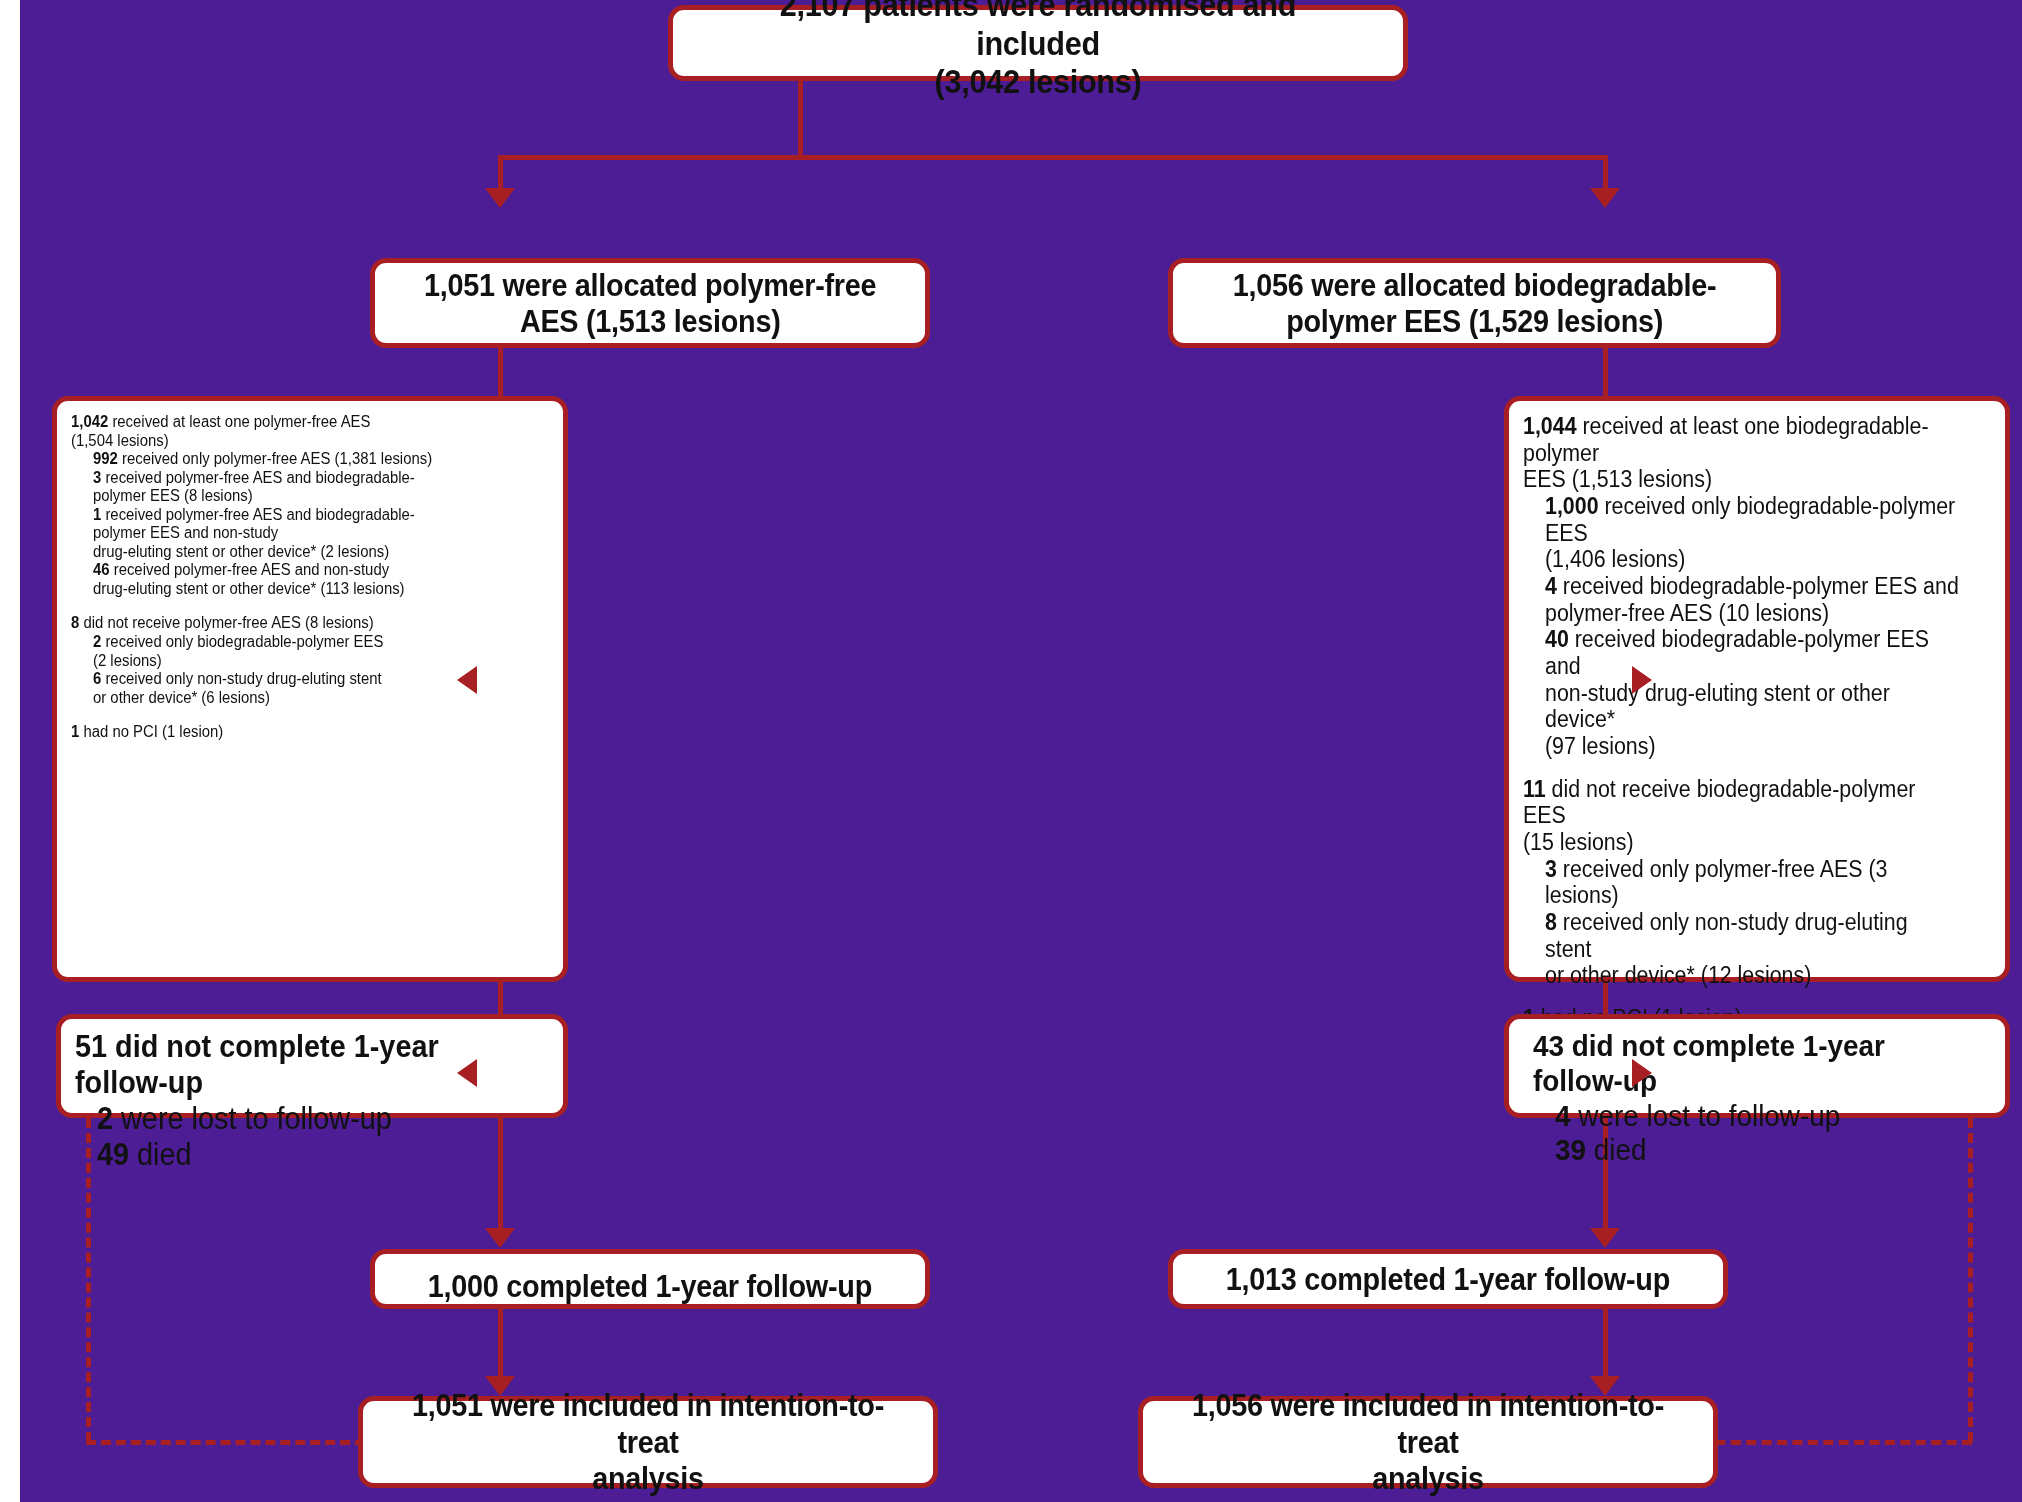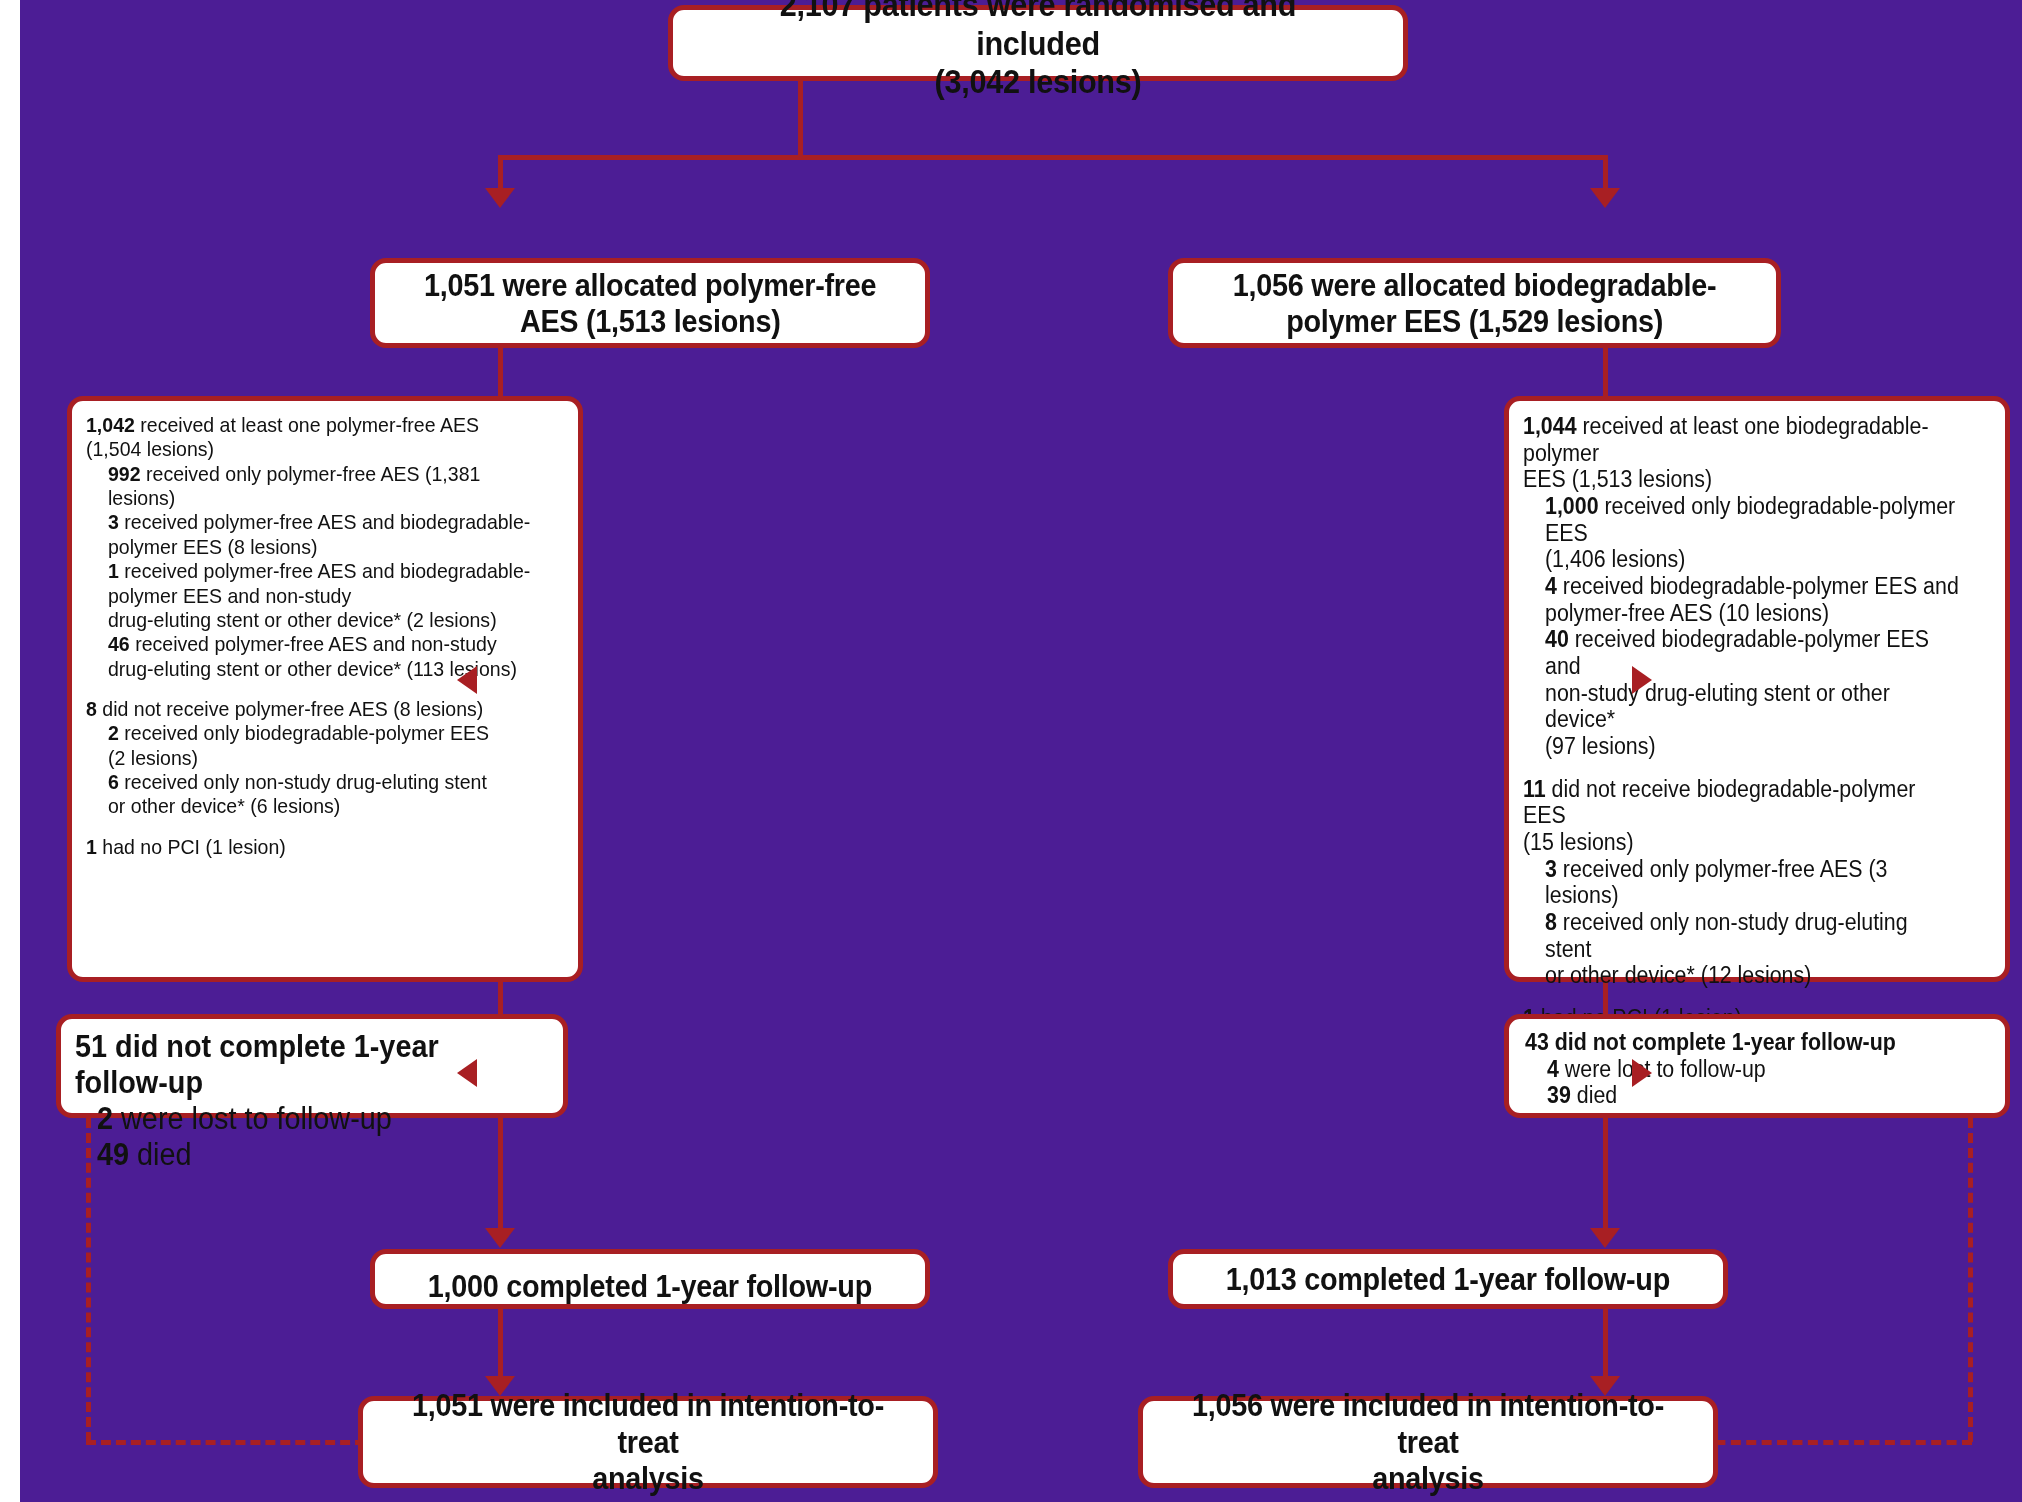--- a/index.html
+++ b/index.html
@@ -139,21 +139,21 @@
   <div class="box title" style="left:350px; top:258px; width:560px; height:90px; font-size:32px;">
     <span class="ttl">1,051 were allocated polymer-free
 AES (1,513 lesions)</span>
   </div>
 
   <div class="box title" style="left:1148px; top:258px; width:613px; height:90px; font-size:32px;">
     <span class="ttl">1,056 were allocated biodegradable-
 polymer EES (1,529 lesions)</span>
   </div>
 
-  <div class="box detail" style="left:47px; top:396px; width:516px; height:586px; font-size:21px;">
+  <div class="box detail" style="left:32px; top:396px; width:516px; height:586px; font-size:16px;">
     <p class="dl lvl0"><b>1,042</b> received at least one polymer-free AES<br>(1,504 lesions)</p>
     <p class="dl lvl1"><b>992</b> received only polymer-free AES (1,381 lesions)</p>
     <p class="dl lvl1"><b>3</b> received polymer-free AES and biodegradable-<br>polymer EES (8 lesions)</p>
     <p class="dl lvl1"><b>1</b> received polymer-free AES and biodegradable-<br>polymer EES and non-study<br>drug-eluting stent or other device* (2 lesions)</p>
     <p class="dl lvl1"><b>46</b> received polymer-free AES and non-study<br>drug-eluting stent or other device* (113 lesions)</p>
     <div class="gap"></div>
     <p class="dl lvl0"><b>8</b> did not receive polymer-free AES (8 lesions)</p>
     <p class="dl lvl1"><b>2</b> received only biodegradable-polymer EES<br>(2 lesions)</p>
     <p class="dl lvl1"><b>6</b> received only non-study drug-eluting stent<br>or other device* (6 lesions)</p>
     <div class="gap"></div>
@@ -172,21 +172,21 @@
     <div class="gap"></div>
     <p class="dl lvl0"><b>1</b> had no PCI (1 lesion)</p>
   </div>
 
   <div class="box detail" style="left:36px; top:1014px; width:512px; height:104px; font-size:31px; padding:10px 14px;">
     <p class="dl lvl0"><b>51 did not complete 1-year follow-up</b></p>
     <p class="dl lvl1"><b>2</b> were lost to follow-up</p>
     <p class="dl lvl1"><b>49</b> died</p>
   </div>
 
-  <div class="box detail" style="left:1484px; top:1014px; width:506px; height:104px; font-size:23px; padding:10px 16px;">
+  <div class="box detail" style="left:1484px; top:1014px; width:506px; height:104px; font-size:30px; padding:10px 24px;">
     <p class="dl lvl0"><b>43 did not complete 1-year follow-up</b></p>
     <p class="dl lvl1"><b>4</b> were lost to follow-up</p>
     <p class="dl lvl1"><b>39</b> died</p>
   </div>
 
   <div class="box title" style="left:350px; top:1249px; width:560px; height:60px; font-size:32px;align-items:flex-end;">
     <span class="ttl">1,000 completed 1-year follow-up</span>
   </div>
 
   <div class="box title" style="left:1148px; top:1249px; width:560px; height:60px; font-size:32px;justify-content:center;">

